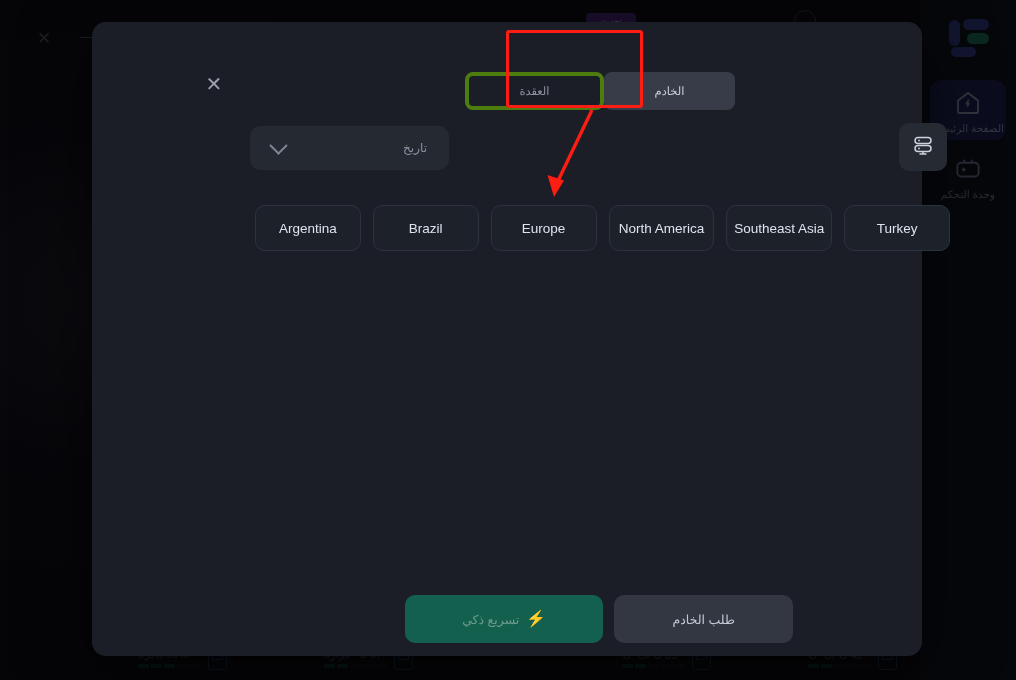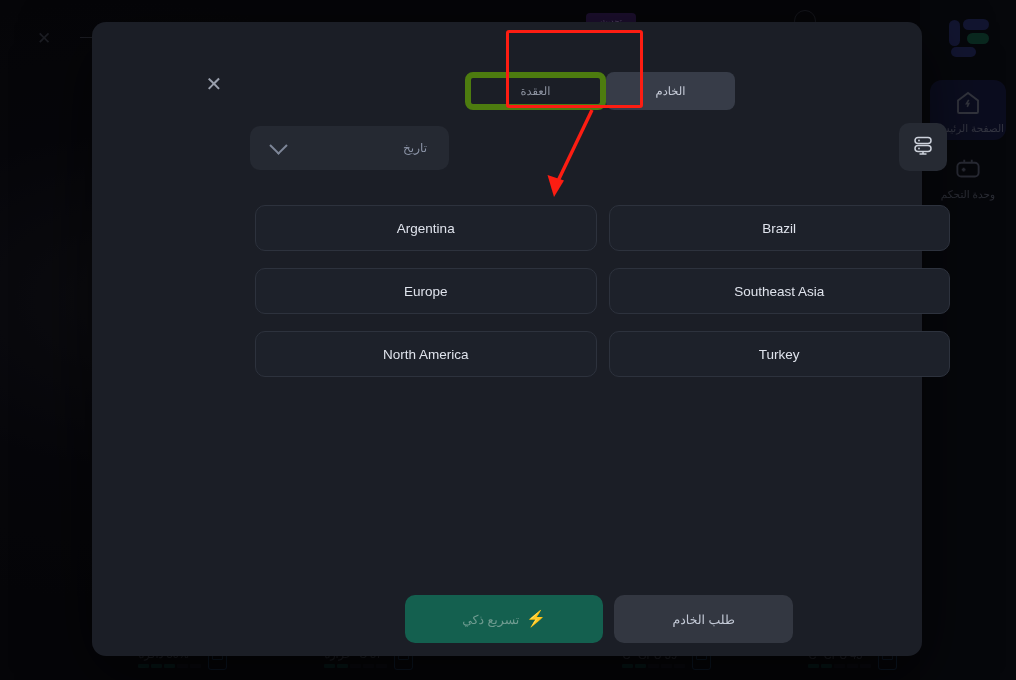--- a/index.html
+++ b/index.html
@@ -106,21 +106,21 @@
 
   
   #tabs {
     position:absolute; left:373px; top:50px; width:270px; height:38px;
     display:flex; direction:rtl;
   }
   .tab {
     flex:1; display:flex; align-items:center; justify-content:center;
     font-size:11.5px; color:#8e94a2; border-radius:8px; cursor:pointer;
   }
-  .tab.inactive { border:6px solid #4d7c0f; background:transparent; }
+  .tab.inactive { border:4px solid #4d7c0f; background:transparent; }
   .tab.active { background:#373c48; color:#c9cedb; }
 
   #tab-highlight-box {
     position:absolute; left:506px; top:30px; width:137px; height:78px;
     border:3px solid #fd1d12; border-radius:3px; z-index:7; pointer-events:none;
   }
 
   
   #date-dropdown {
     position:absolute; left:158px; top:104px; width:199px; height:44px;
@@ -145,21 +145,21 @@
     display:flex; align-items:center; justify-content:center;
   }
   #server-icon-btn svg { width:24px; height:24px; }
 
   
   #red-arrow { position:absolute; left:530px; top:105px; width:70px; height:100px; z-index:7; pointer-events:none; }
 
   
   #region-grid {
     position:absolute; left:163px; top:183px; width:695px;
-    display:grid; grid-template-columns:repeat(2,1fr); gap:17px 12px;
+    display:grid; grid-template-columns:repeat(6,1fr); gap:17px 12px;
   }
   .region-btn {
     height:46px; border:1px solid #2d323d; border-radius:10px;
     display:flex; align-items:center; justify-content:center;
     font-size:13.5px; color:#dfe3ec; cursor:pointer; background:#1d212a;
   }
 
   
   #footer-actions {
     position:absolute; left:313px; top:573px; width:388px; height:48px;
@@ -302,22 +302,22 @@
         <circle cx="8" cy="15.5" r=".9" fill="#cdd2dc" stroke="none"></circle>
         <path d="M12 18.5v2M8.5 21h7"></path>
       </svg>
     </span>
   </div>
 
   <div id="region-grid">
     <div class="region-btn">Argentina</div>
     <div class="region-btn">Brazil</div>
     <div class="region-btn">Europe</div>
+    <div class="region-btn">North America</div>
     <div class="region-btn">Southeast Asia</div>
-    <div class="region-btn">North America</div>
     <div class="region-btn">Turkey</div>
   </div>
 
   <div id="footer-actions">
     <div id="smart-accel-btn">
       <span class="bolt">⚡</span>
       <span class="btn-text">تسريع ذكي</span>
     </div>
     <div id="request-server-btn">طلب الخادم</div>
   </div>

